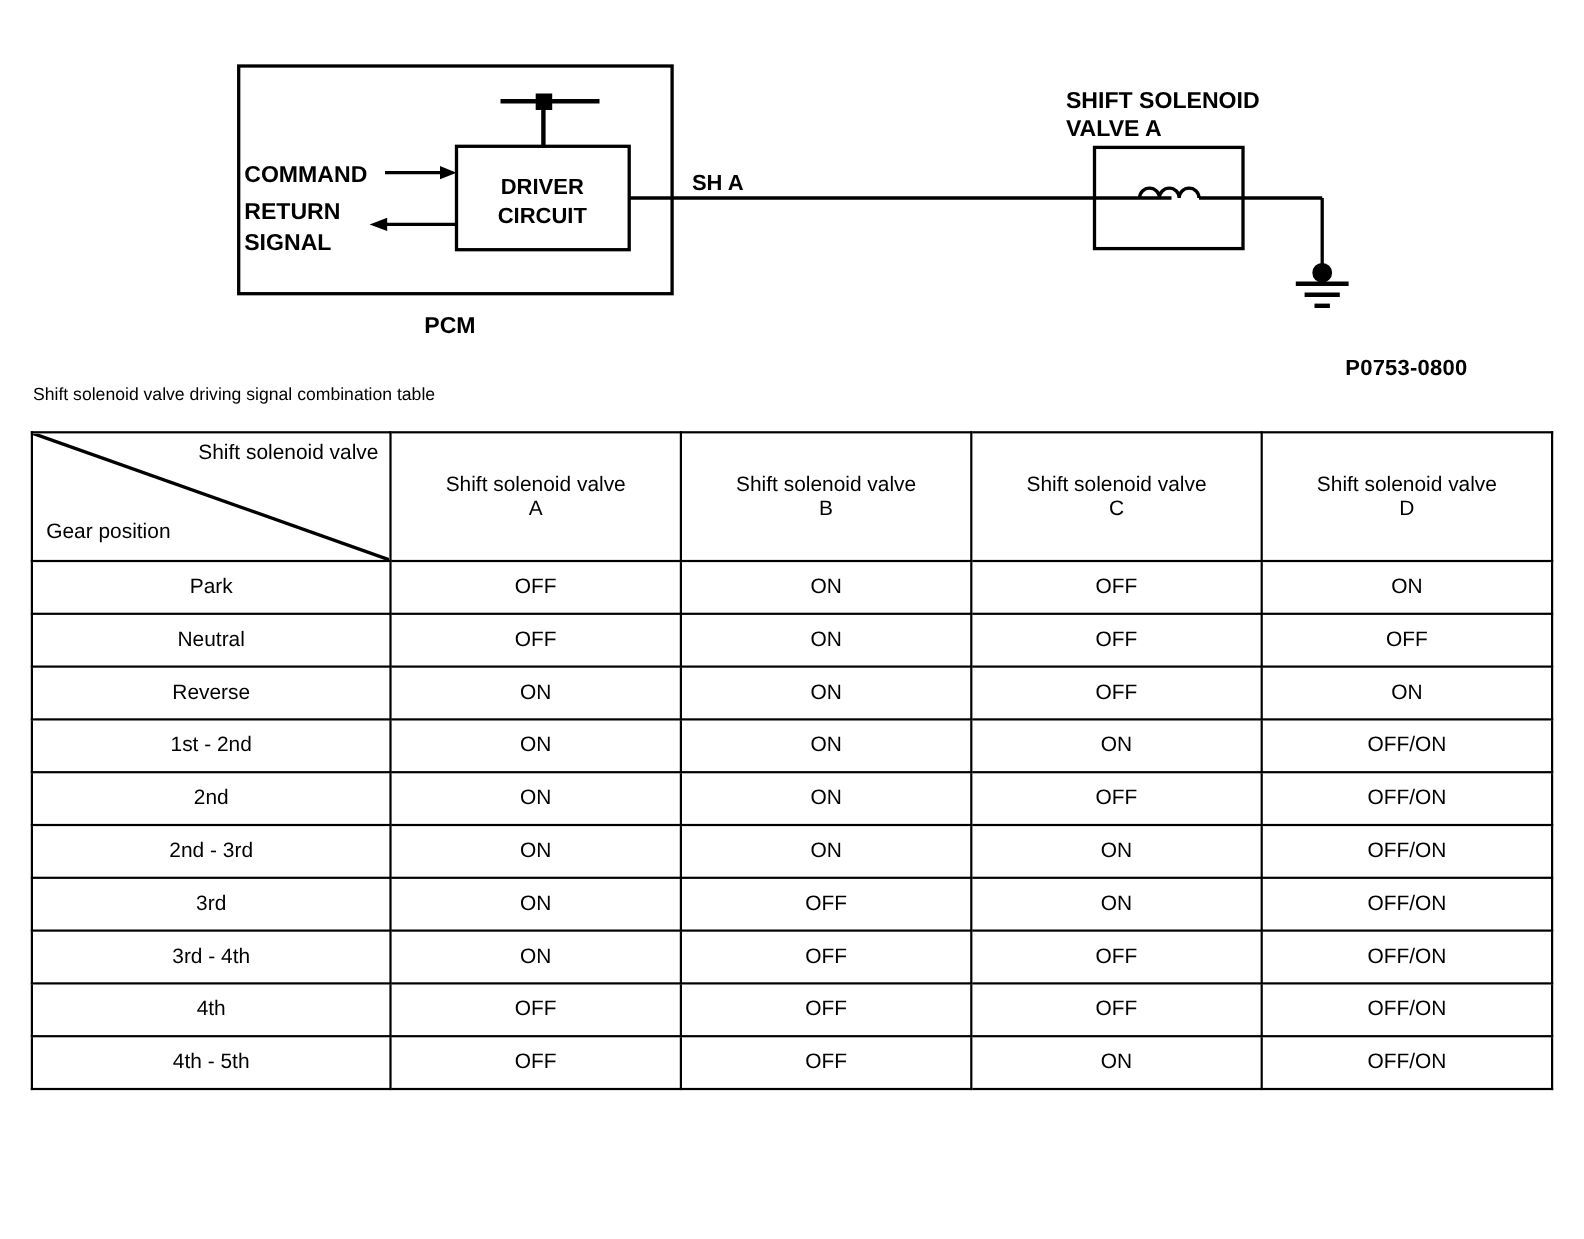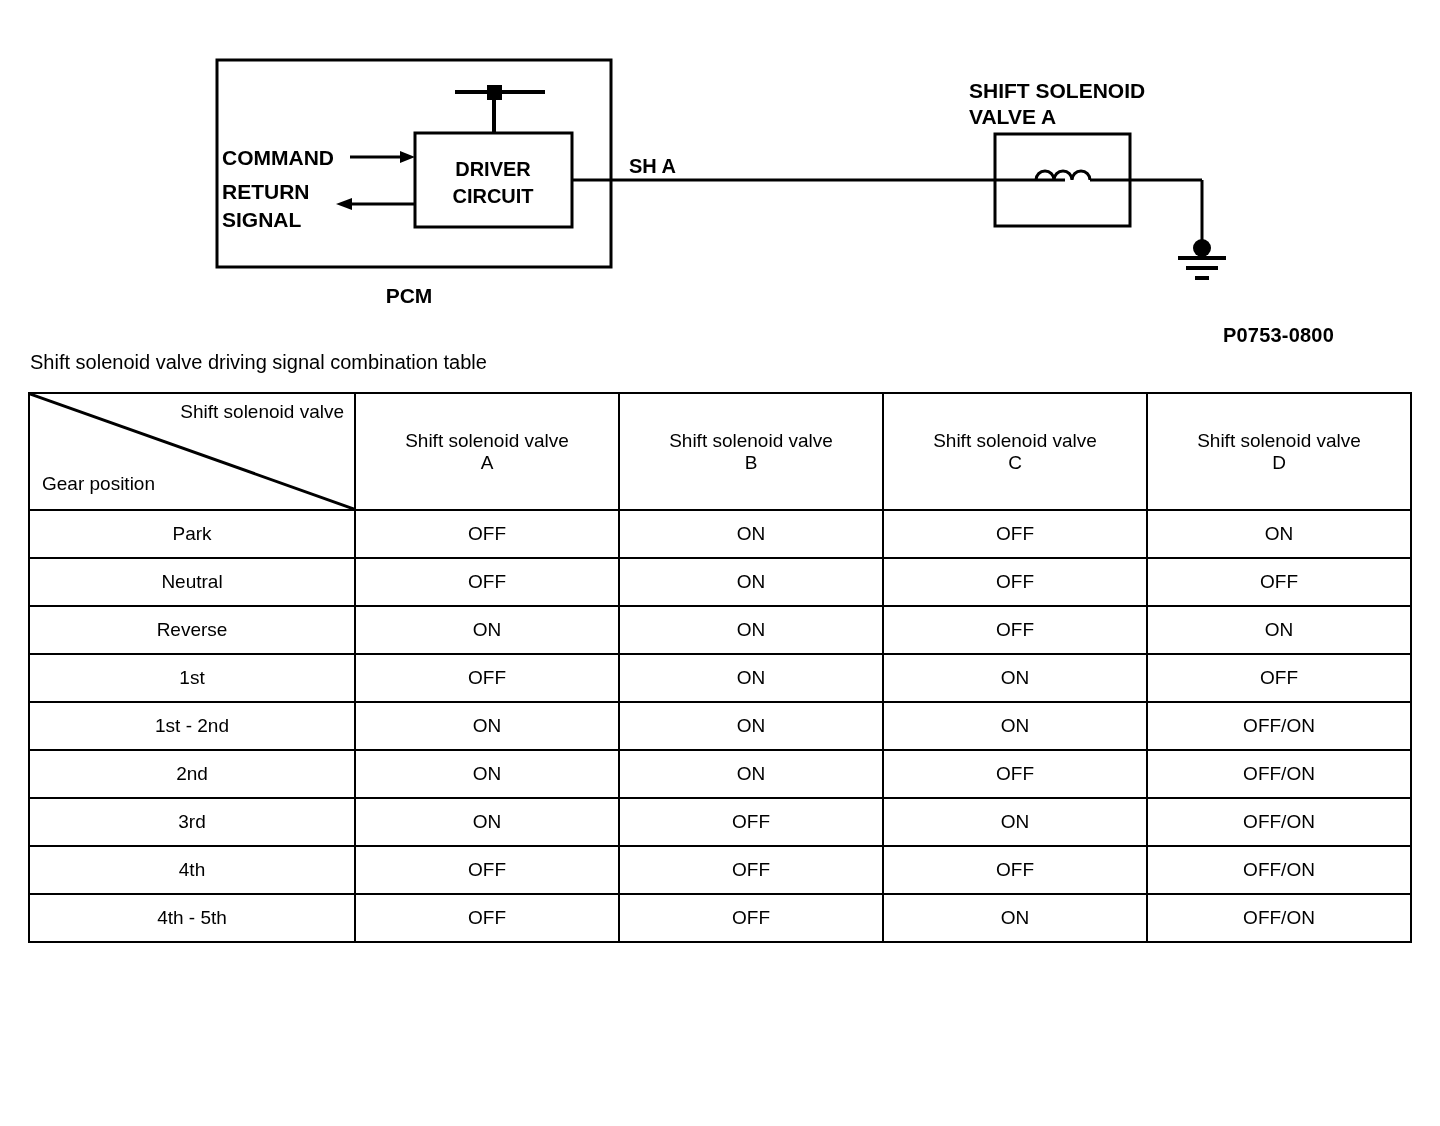--- a/index.html
+++ b/index.html
@@ -35,21 +35,21 @@
     font-weight: bold;
     letter-spacing: 0.2px;
     white-space: nowrap;
   }
 
   
   .table-caption {
     position: absolute;
     left: 30px;
     top: 351px;
-    font-size: 20px;
+    font-size: 16px;
     white-space: nowrap;
   }
 
   
   #combination-table {
     position: absolute;
     left: 28px;
     top: 392px;
     width: 1374px;
     border-collapse: collapse;
@@ -204,45 +204,52 @@
         <td class="col-valve">OFF</td>
       </tr>
       <tr>
         <td class="col-gear">Reverse</td>
         <td class="col-valve">ON</td>
         <td class="col-valve">ON</td>
         <td class="col-valve">OFF</td>
         <td class="col-valve">ON</td>
       </tr>
       <tr>
-        <td class="col-gear">1st</td>
-        <td class="col-valve">OFF</td>
-        <td class="col-valve">ON</td>
-        <td class="col-valve">ON</td>
-        <td class="col-valve">OFF</td>
-      </tr>
-      <tr>
         <td class="col-gear">1st - 2nd</td>
         <td class="col-valve">ON</td>
         <td class="col-valve">ON</td>
         <td class="col-valve">ON</td>
         <td class="col-valve">OFF/ON</td>
       </tr>
       <tr>
         <td class="col-gear">2nd</td>
         <td class="col-valve">ON</td>
         <td class="col-valve">ON</td>
         <td class="col-valve">OFF</td>
         <td class="col-valve">OFF/ON</td>
       </tr>
       <tr>
+        <td class="col-gear">2nd - 3rd</td>
+        <td class="col-valve">ON</td>
+        <td class="col-valve">ON</td>
+        <td class="col-valve">ON</td>
+        <td class="col-valve">OFF/ON</td>
+      </tr>
+      <tr>
         <td class="col-gear">3rd</td>
         <td class="col-valve">ON</td>
         <td class="col-valve">OFF</td>
         <td class="col-valve">ON</td>
+        <td class="col-valve">OFF/ON</td>
+      </tr>
+      <tr>
+        <td class="col-gear">3rd - 4th</td>
+        <td class="col-valve">ON</td>
+        <td class="col-valve">OFF</td>
+        <td class="col-valve">OFF</td>
         <td class="col-valve">OFF/ON</td>
       </tr>
       <tr>
         <td class="col-gear">4th</td>
         <td class="col-valve">OFF</td>
         <td class="col-valve">OFF</td>
         <td class="col-valve">OFF</td>
         <td class="col-valve">OFF/ON</td>
       </tr>
       <tr>

